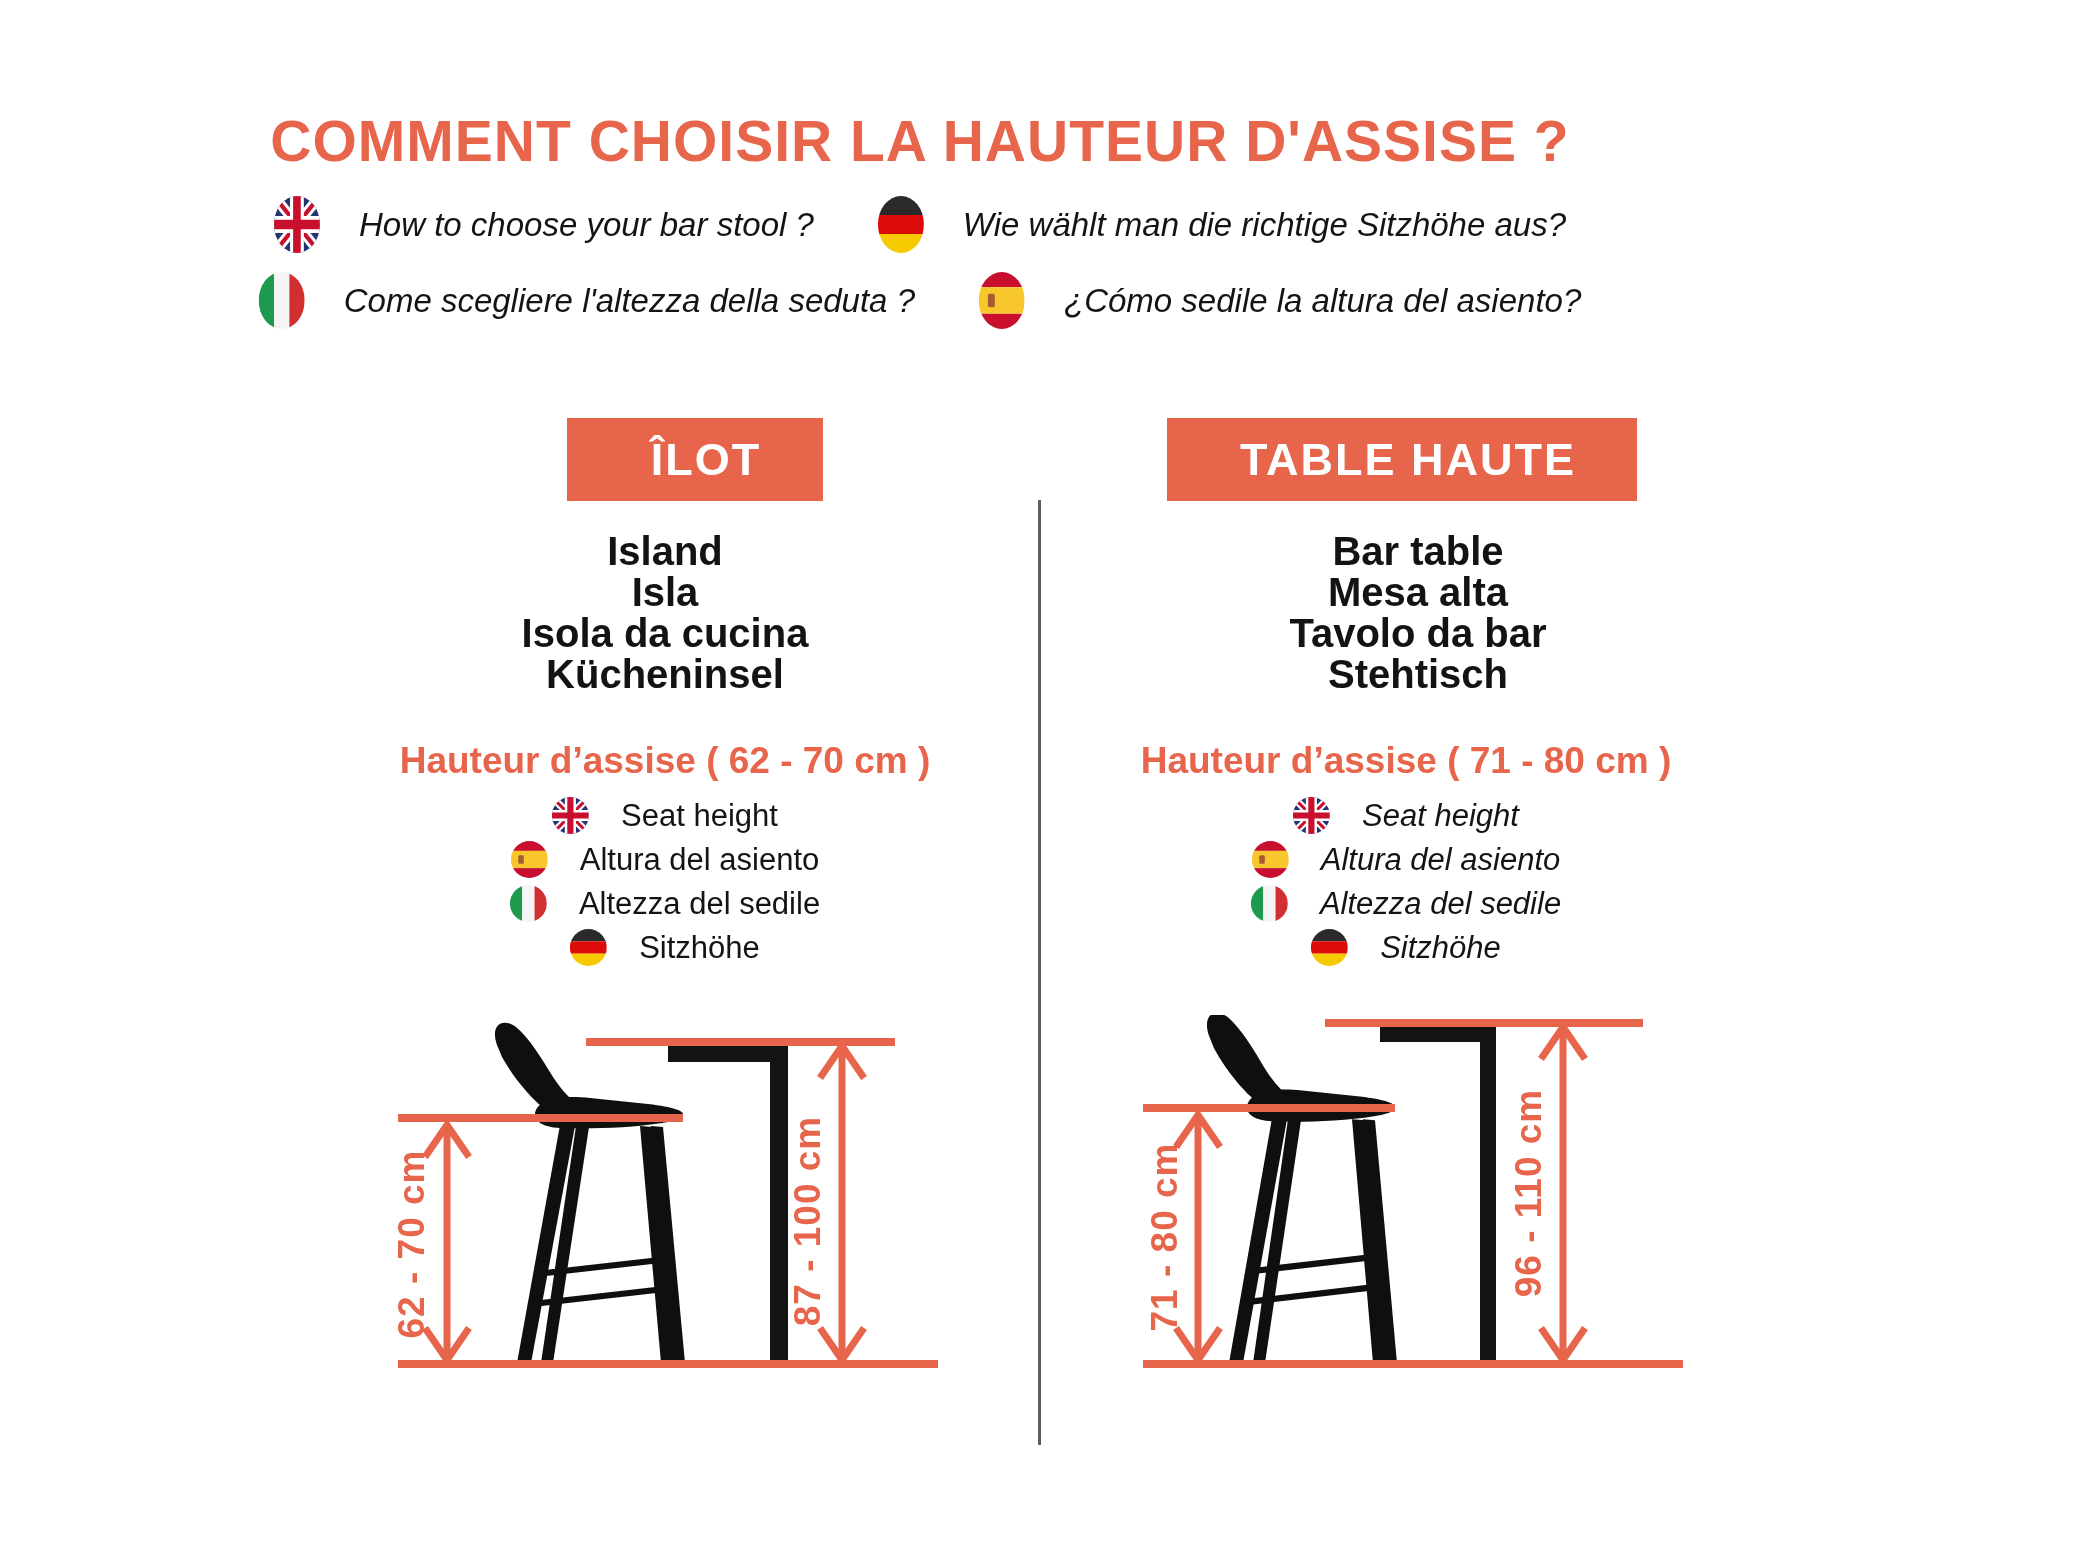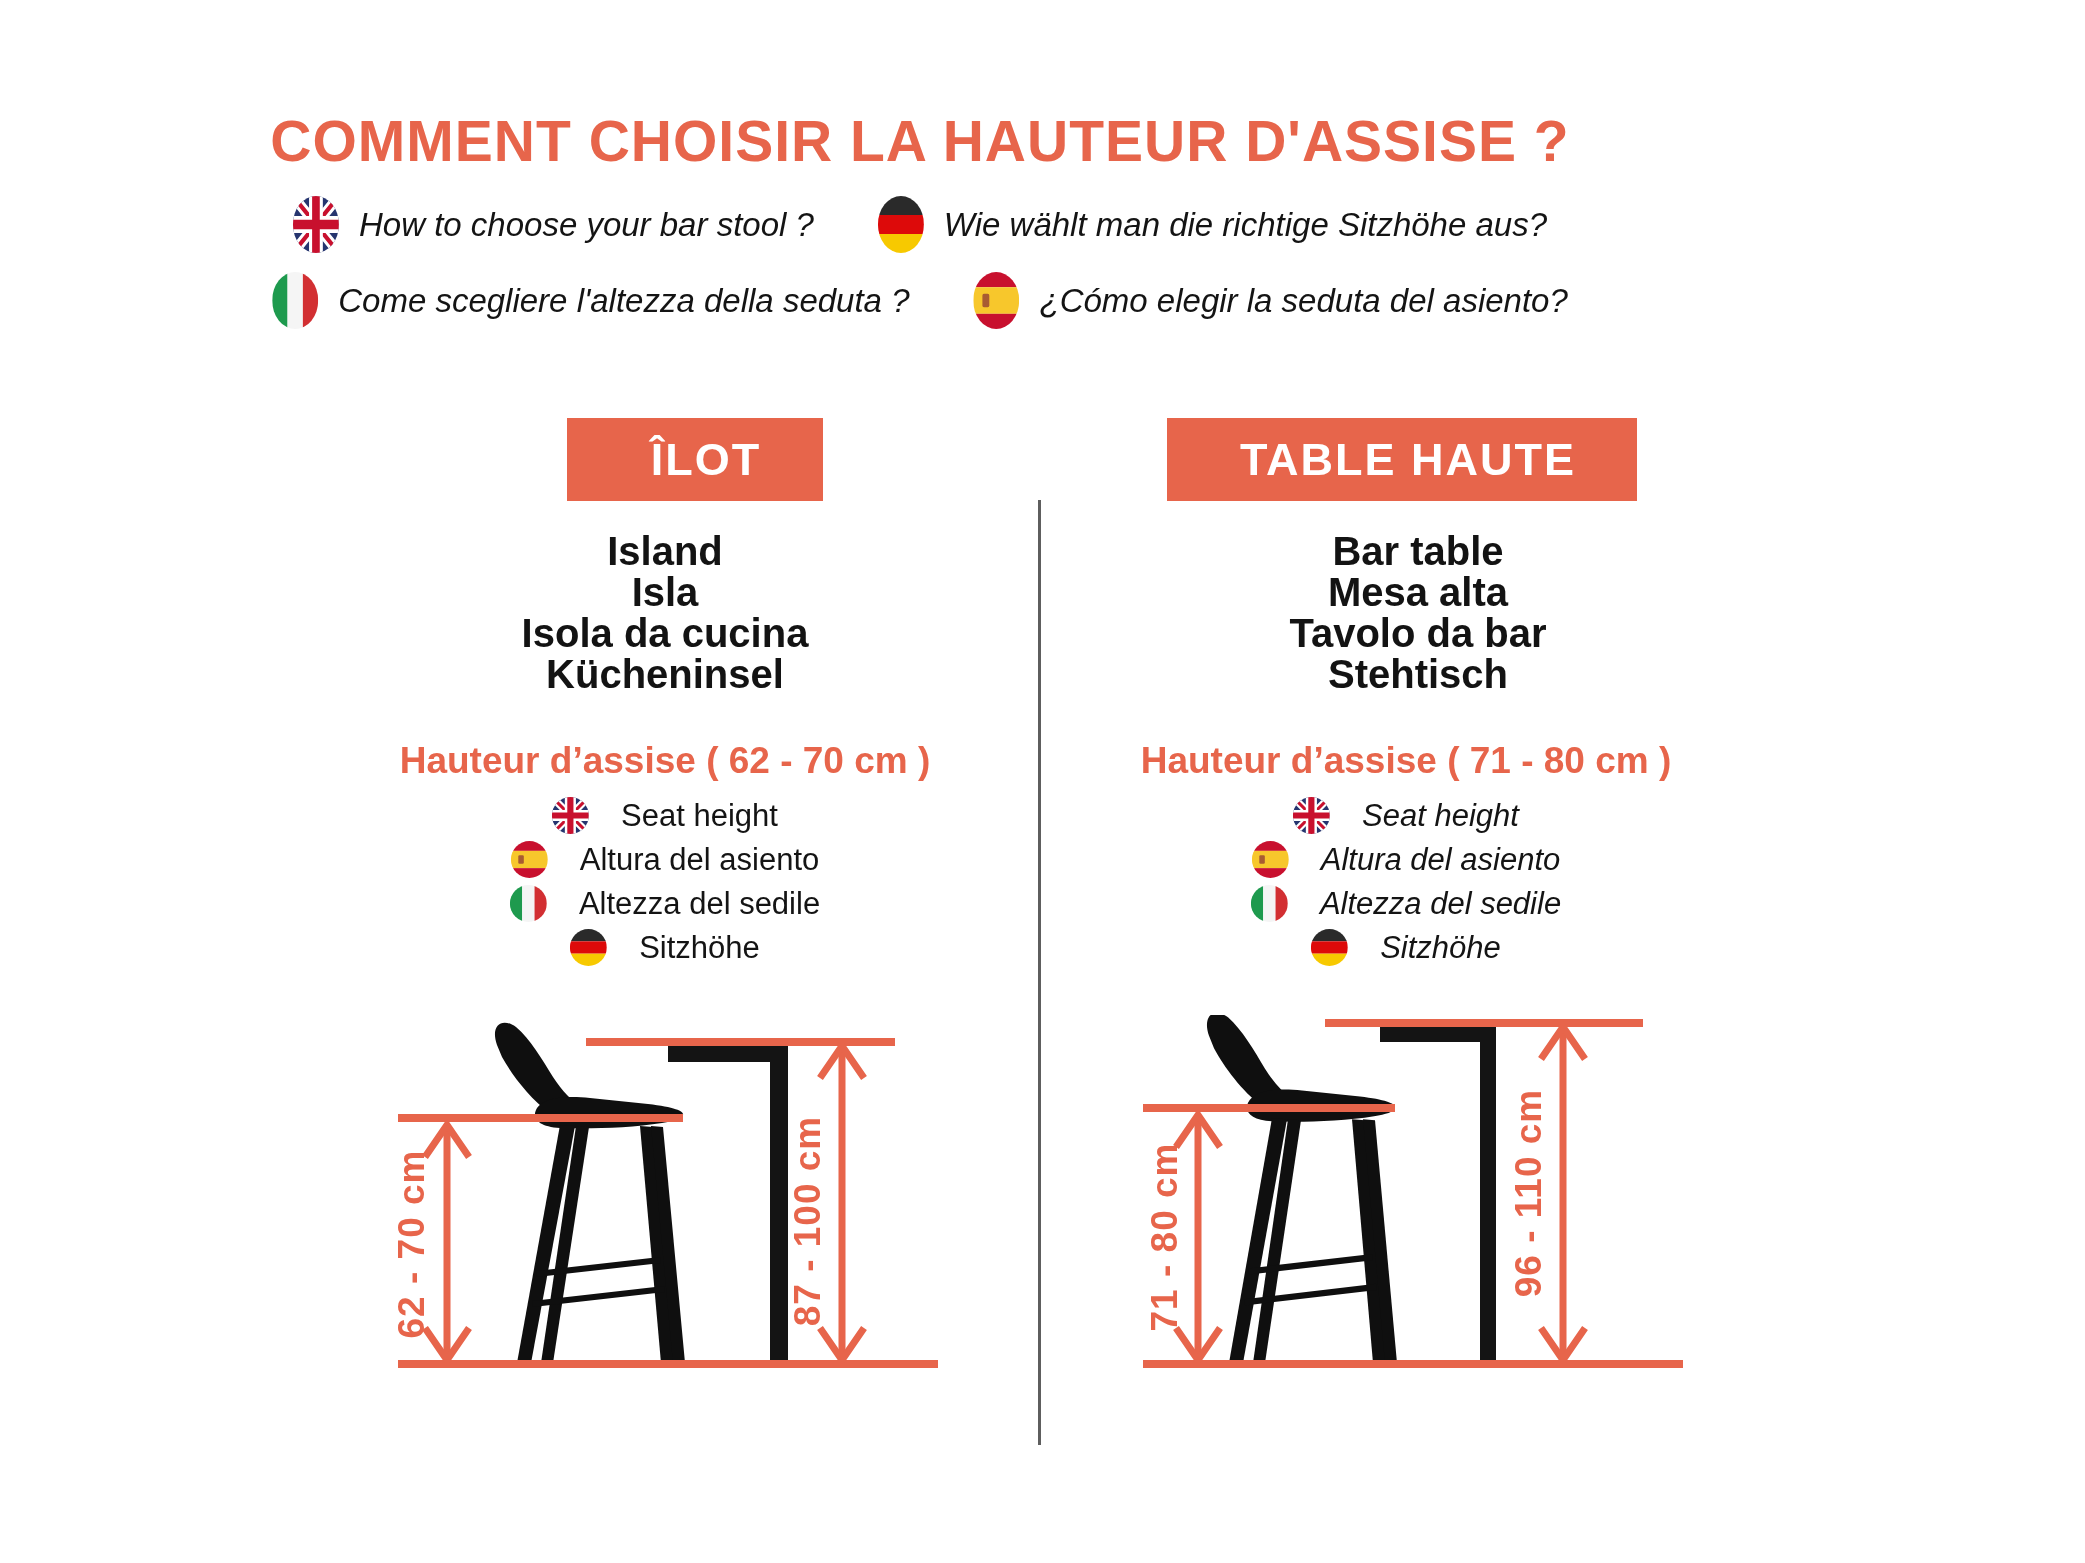--- a/index.html
+++ b/index.html
@@ -10,21 +10,21 @@
   .title{
     position:absolute;top:108px;left:0;width:100%;text-align:center;
     color:#E7654B;font-size:57px;font-weight:bold;letter-spacing:1px;white-space:nowrap;
   }
   .intro-row{
     position:absolute;left:50%;transform:translateX(-50%);
     display:flex;align-items:center;column-gap:64px;white-space:nowrap;
   }
   .intro-row.r1{top:196px;}
   .intro-row.r2{top:272px;text-align:right;}
-  .intro-item{display:flex;align-items:center;column-gap:20px;}
+  .intro-item{display:flex;align-items:center;column-gap:39px;}
   .intro-text{font-size:33px;font-style:italic;color:#141414;}
   .flag{display:inline-block;border-radius:50%;overflow:hidden;flex:0 0 auto;}
   .flag svg{display:block;width:100%;height:100%;}
   .flag.oval{width:46px;height:57px;}
   .flag.round{width:37px;height:37px;}
   .col-header{
     position:absolute;top:418px;height:83px;background:#E7654B;color:#ffffff;
     font-weight:bold;font-size:45px;letter-spacing:2px;
     display:flex;align-items:center;justify-content:center;transform:translateX(-50%);
   }
@@ -111,21 +111,21 @@
           </svg>
       </span>
       <span class="intro-text">Come scegliere l'altezza della seduta ?</span>
     </div>
     <div class="intro-item">
       <span class="flag oval">
         <svg viewBox="0 0 60 60" preserveAspectRatio="none">
             <use href="#flag-es"></use>
           </svg>
       </span>
-      <span class="intro-text">¿Cómo elegir la seduta del asiento?</span>
+      <span class="intro-text">¿Cómo sedile la altura del asiento?</span>
     </div>
   </div>
 
   <div class="col-header left">ÎLOT</div>
   <div class="col-header right">TABLE HAUTE</div>
 
   <div class="divider"></div>
 
   <div class="translations" style="left:665px;">
     <div>Island</div>

